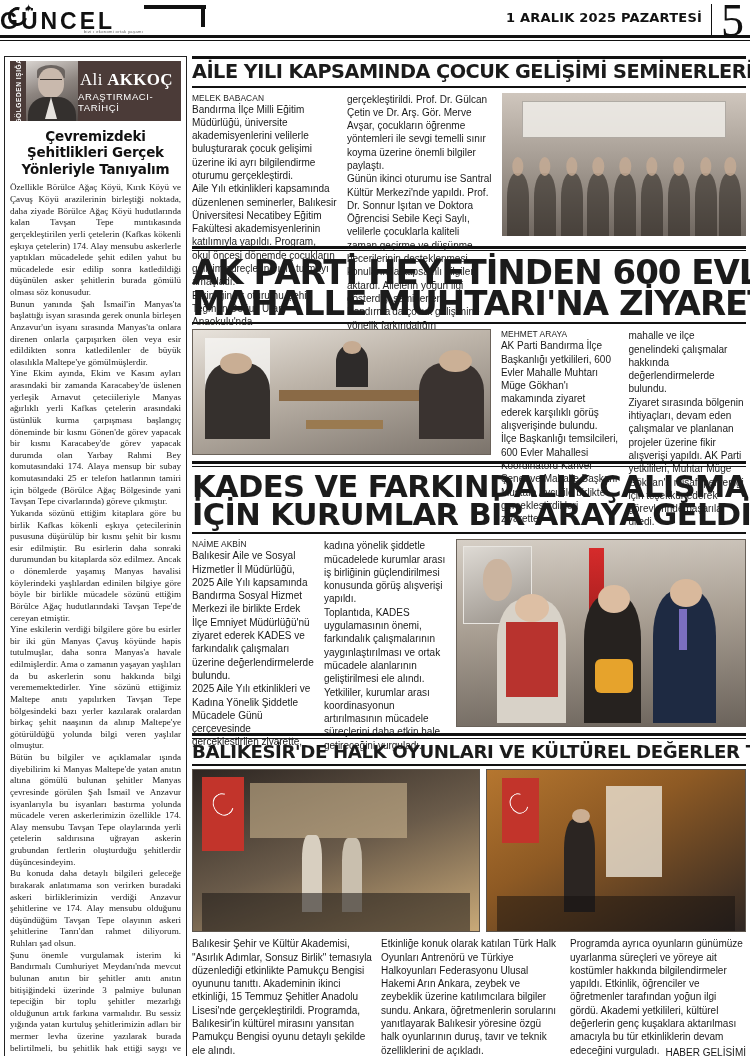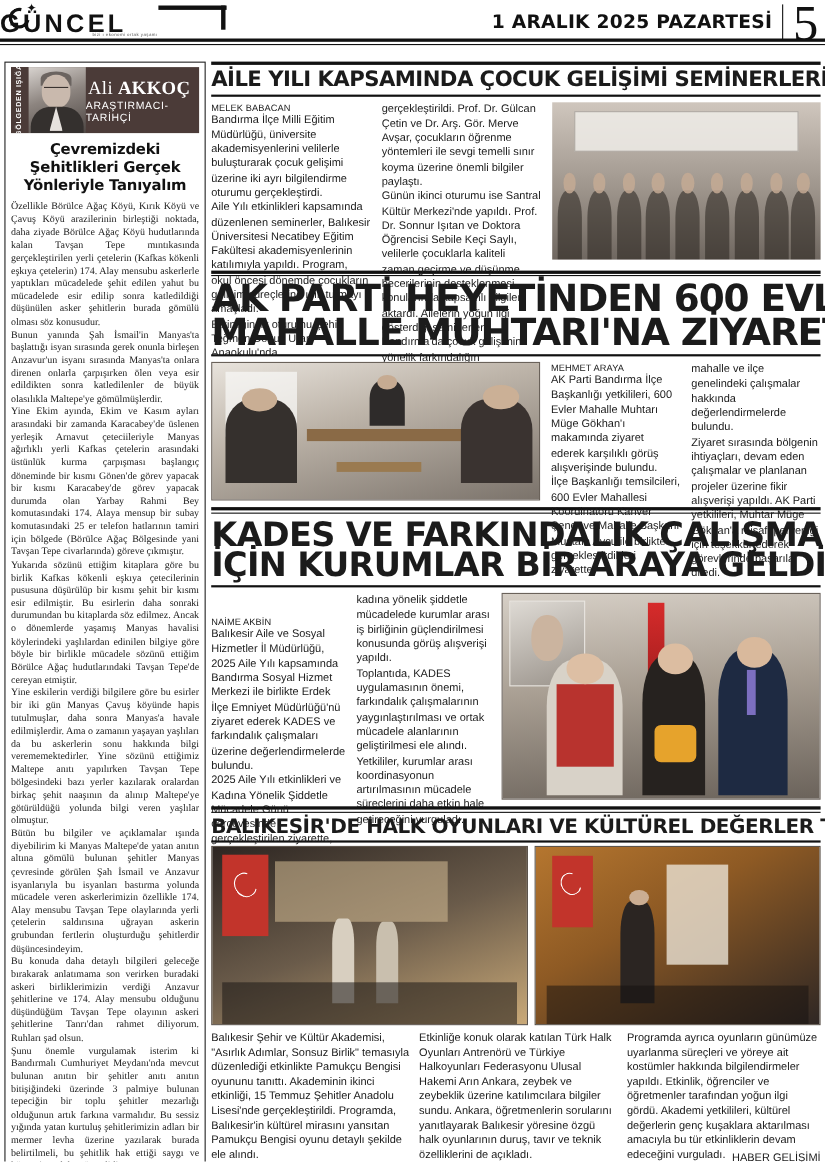--- a/index.html
+++ b/index.html
@@ -42,21 +42,21 @@
     position: absolute; left: 80px; top: 29px; font-size: 4px;
     letter-spacing: .4px; color: #555;
   }
   .section-title {
     position: absolute; left: 0; right: 0; top: 8px; 
     font-size: 23px; font-weight: bold; letter-spacing: 3px; color: #111;
     font-family: Liberation Sans, sans-serif;
   }
   .date-line {
     position: absolute; right: 48px; top: 10px;
-    font-size: 17px; font-weight: bold; letter-spacing: .2px; color: #111;
+    font-size: 13px; font-weight: bold; letter-spacing: .2px; color: #111;
     font-family: "DejaVu Sans", sans-serif;
   }
   .page-num {
     position: absolute; right: 6px; top: -6px;
     font-size: 46px; font-weight: normal; color: #111;
     font-family: "Liberation Serif", serif;
   }
   .page-num-rule {
     position: absolute; right: 38px; top: 4px; width: 1.5px; height: 32px;
     background: #111;
@@ -324,21 +324,21 @@
       </div>
 
       <div style="margin-top:4px;">
         <div class="rule-thick"></div>
         <div class="rule-thin"></div>
         <div class="hl hl-3">KADES VE FARKINDALIK ÇALIŞMALARI</div>
         <div class="hl hl-3" style="margin-top:-3px;">İÇİN KURUMLAR BİR ARAYA GELDİ</div>
         <div style="height:2px;background:#111;margin:3px 0 5px 0;"></div>
 
         <div class="cols2" style="height:190px;">
-          <div style="width:122px;margin-top:21px;">
+          <div style="width:122px;">
             <div class="byline">NAİME AKBİN</div>
             <div class="art-body" style="white-space:pre-line;">Balıkesir Aile ve Sosyal Hizmetler İl Müdürlüğü, 2025 Aile Yılı kapsamında Bandırma Sosyal Hizmet Merkezi ile birlikte Erdek İlçe Emniyet Müdürlüğü'nü ziyaret ederek KADES ve farkındalık çalışmaları üzerine değerlendirmelerde bulundu.
 2025 Aile Yılı etkinlikleri ve Kadına Yönelik Şiddetle Mücadele Günü çerçevesinde gerçekleştirilen ziyarette,</div>
           </div>
           <div style="width:122px;">
             <div class="art-body" style="white-space:pre-line;">kadına yönelik şiddetle mücadelede kurumlar arası iş birliğinin güçlendirilmesi konusunda görüş alışverişi yapıldı.
 Toplantıda, KADES uygulamasının önemi, farkındalık çalışmalarının yaygınlaştırılması ve ortak mücadele alanlarının geliştirilmesi ele alındı. Yetkililer, kurumlar arası koordinasyonun artırılmasının mücadele süreçlerini daha etkin hale getireceğini vurguladı.</div>
           </div>
           <div class="photo ph-group" style="flex:1;height:188px;border:1px solid #6a625a;">
             <div class="portrait-frame"></div>

